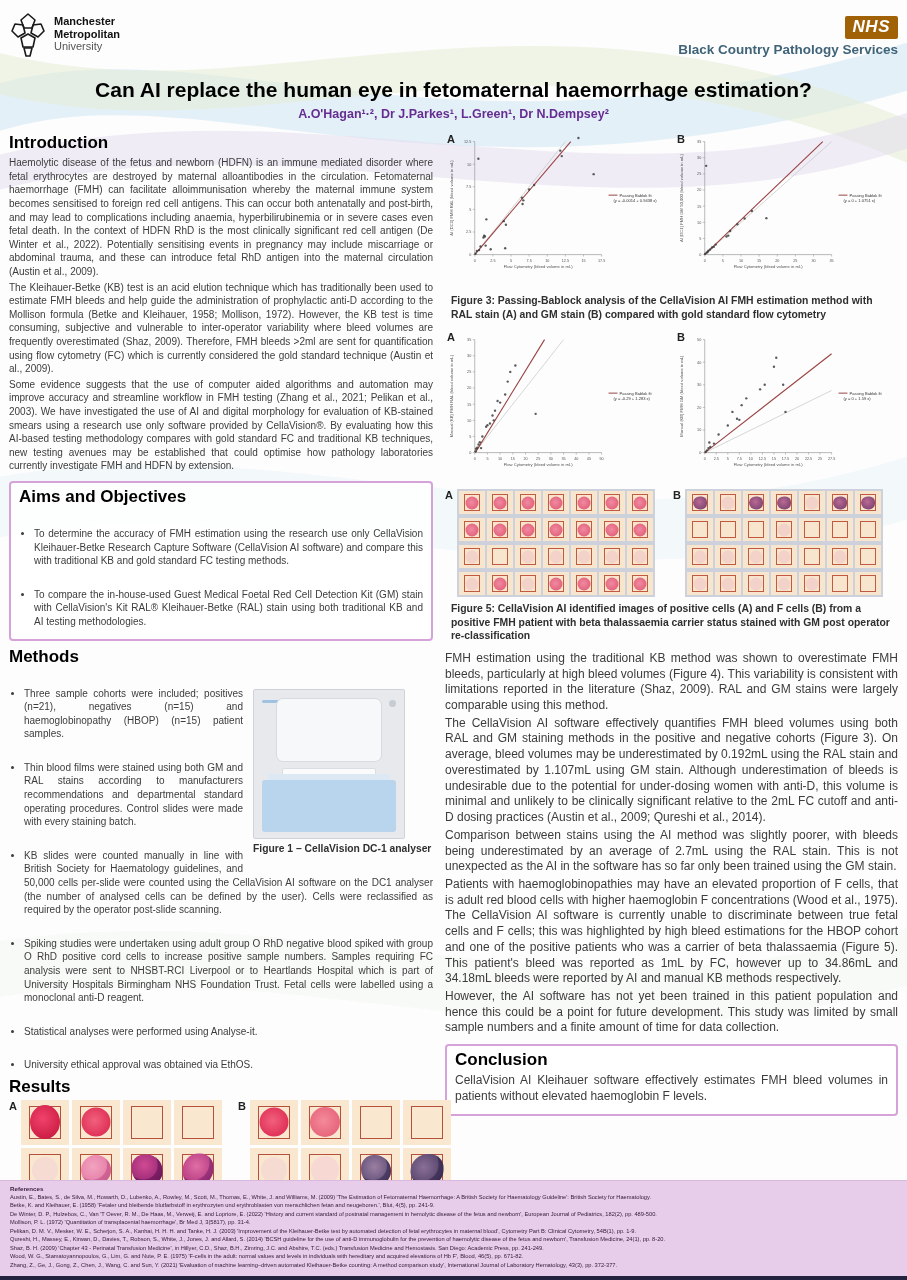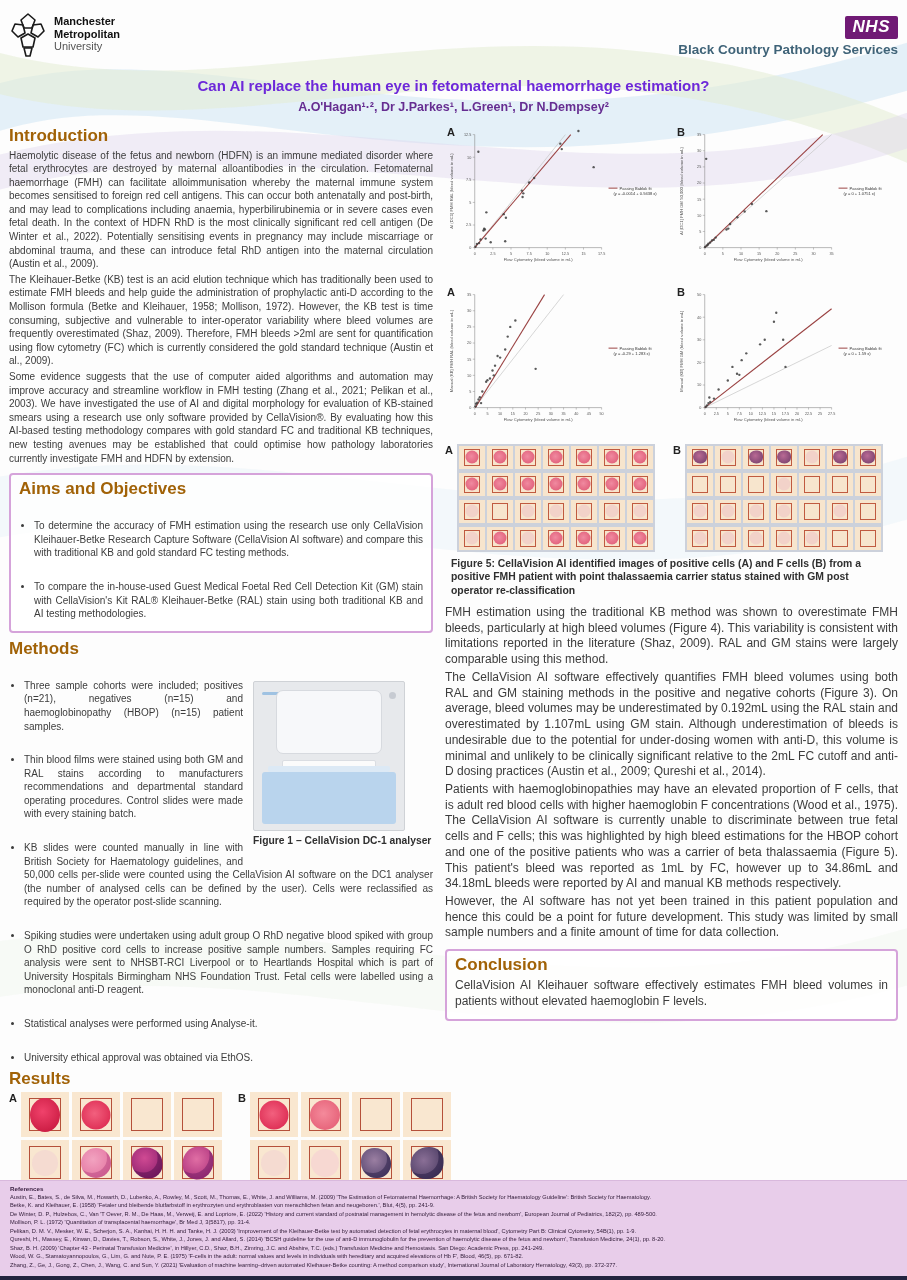--- a/index.html
+++ b/index.html
@@ -10,35 +10,35 @@
   .bg-swirls{position:absolute;inset:0;z-index:0;}
   .content{position:relative;z-index:1;padding:6px 9px 0;}
 
   
   .header{display:flex;justify-content:space-between;align-items:center;height:58px;}
   .mmu{display:flex;gap:7px;align-items:flex-start;}
   .mmu-text{font-size:11px;line-height:1.15;color:#111;padding-top:3px;}
   .mmu-text .b{font-weight:bold;}
   .mmu-text .l{color:#555;}
   .nhs{text-align:right;padding-top:2px;}
-  .nhs-box{display:inline-block;background:#701a75;color:#fff;font-style:italic;font-weight:bold;
+  .nhs-box{display:inline-block;background:#a16207;color:#fff;font-style:italic;font-weight:bold;
     font-size:17px;padding:1px 8px 2px;border-radius:2px;letter-spacing:.5px;}
   .nhs-org{color:#3f6378;font-weight:bold;font-size:13.5px;margin-top:3px;}
 
   
-  .title{font-size:15px;font-weight:bold;color:#6d28d9;text-align:center;margin:12px 60px 4px;line-height:1.3;}
+  .title{font-size:21px;font-weight:bold;color:#000000;text-align:center;margin:12px 60px 4px;line-height:1.3;}
   .authors{text-align:center;color:#662d91;font-weight:bold;font-size:12.5px;margin-top:4px;}
   .affil{text-align:center;color:#662d91;font-weight:bold;font-size:12.5px;margin-top:3px;}
 
   
   .columns{display:flex;gap:12px;margin-top:10px;height:1166px;overflow:hidden;}
   .col-left{width:424px;flex:none;}
   .col-right{flex:1;min-width:0;}
 
-  h2.section{color:#a16207;font-size:17px;font-weight:bold;margin:2px 0 3px;}
+  h2.section{color:#000000;font-size:17px;font-weight:bold;margin:2px 0 3px;}
   p.body{font-size:10px;line-height:1.36;text-align:justify;margin:0 0 2px;}
   ul.bullets{margin:2px 0 2px;padding-left:15px;font-size:10px;line-height:1.36;}
   ul.bullets li{margin-bottom:3px;text-align:justify;margin-top:20px;}
 
   .aims-box,.conclusion-box{border:2px solid #d5a3da;border-radius:4px;padding:2px 8px 7px;margin:8px 0 6px;background:rgba(255,255,255,.8);}
   .conclusion-box{margin-top:8px;}
   .conclusion-box p.body{font-size:10.5px;}
 
   
   .methods-wrap{overflow:visible;}
@@ -362,20 +362,21 @@
               <circle cx="62.91428571428571" cy="93.38285714285715" r="1.2" fill="#3d3d3d" opacity="0.85"></circle>
               <circle cx="70.22857142857143" cy="87.52" r="1.2" fill="#3d3d3d" opacity="0.85"></circle>
               <circle cx="77.54285714285714" cy="80.02857142857142" r="1.2" fill="#3d3d3d" opacity="0.85"></circle>
               <circle cx="92.17142857142858" cy="87.19428571428571" r="1.2" fill="#3d3d3d" opacity="0.85"></circle>
               <line x1="165" y1="64" x2="174" y2="64" stroke="#9a4242" stroke-width="1"></line>
               <text x="176" y="65.4" font-size="4.1" fill="#333">Passing Bablok fit</text>
               <text x="170" y="71" font-size="4.1" fill="#333">(y = 0 + 1.0751 x)</text>
             </svg>
         </div>
       </div>
+      <div class="caption">Figure 3: Passing-Bablock analysis of the CellaVision AI FMH estimation method with RAL stain (A) and GM stain (B) compared with gold standard flow cytometry</div>
 
       <div class="plots-row">
         <div class="plot-wrap">
           <span class="panel-label">A</span>
           <svg class="chart" viewBox="0 0 228 160">
               <path d="M 30 10 L 30 124 L 158 124" fill="none" stroke="#888" stroke-width="0.6"></path>
               <line x1="30" x2="30" y1="124" y2="126" stroke="#888" stroke-width="0.5"></line>
               <text x="30" y="131" text-anchor="middle" font-size="3.8" fill="#555">0</text>
               <line x1="42.8" x2="42.8" y1="124" y2="126" stroke="#888" stroke-width="0.5"></line>
               <text x="42.8" y="131" text-anchor="middle" font-size="3.8" fill="#555">5</text>
@@ -669,24 +670,25 @@
                   <div class="blob b-pf"></div>
                 </div>
                 <div class="tile">
                   <div class="blob b-pf"></div>
                 </div>
                 <div class="tile"></div>
                 <div class="tile"></div>
               </div></div>
         </div>
       </div>
-      <div class="caption">Figure 5: CellaVision AI identified images of positive cells (A) and F cells (B) from a positive FMH patient with point thalassaemia carrier status stained with GM post operator re-classification</div>
+      <div class="caption">Figure 5: CellaVision AI identified images of positive cells (A) and F cells (B) from a positive FMH patient with beta thalassaemia carrier status stained with GM post operator re-classification</div>
 
       <p class="body">FMH estimation using the traditional KB method was shown to overestimate FMH bleeds, particularly at high bleed volumes (Figure 4). This variability is consistent with limitations reported in the literature (Shaz, 2009). RAL and GM stains were largely comparable using this method.</p>
       <p class="body">The CellaVision AI software effectively quantifies FMH bleed volumes using both RAL and GM staining methods in the positive and negative cohorts (Figure 3). On average, bleed volumes may be underestimated by 0.192mL using the RAL stain and overestimated by 1.107mL using GM stain. Although underestimation of bleeds is undesirable due to the potential for under-dosing women with anti-D, this volume is minimal and unlikely to be clinically significant relative to the 2mL FC cutoff and anti-D dosing practices (Austin et al., 2009; Qureshi et al., 2014).</p>
+      <p class="body">Comparison between stains using the AI method was slightly poorer, with bleeds being underestimated by an average of 2.7mL using the RAL stain. This is not unexpected as the AI in the software has so far only been trained using the GM stain.</p>
       <p class="body">Patients with haemoglobinopathies may have an elevated proportion of F cells, that is adult red blood cells with higher haemoglobin F concentrations (Wood et al., 1975). The CellaVision AI software is currently unable to discriminate between true fetal cells and F cells; this was highlighted by high bleed estimations for the HBOP cohort and one of the positive patients who was a carrier of beta thalassaemia (Figure 5). This patient's bleed was reported as 1mL by FC, however up to 34.86mL and 34.18mL bleeds were reported by AI and manual KB methods respectively.</p>
       <p class="body">However, the AI software has not yet been trained in this patient population and hence this could be a point for future development. This study was limited by small sample numbers and a finite amount of time for data collection.</p>
 
       <div class="conclusion-box">
         <h2 class="section">Conclusion</h2>
         <p class="body">CellaVision AI Kleihauer software effectively estimates FMH bleed volumes in patients without elevated haemoglobin F levels.</p>
       </div>
     </div>
   </div>
 </div>

